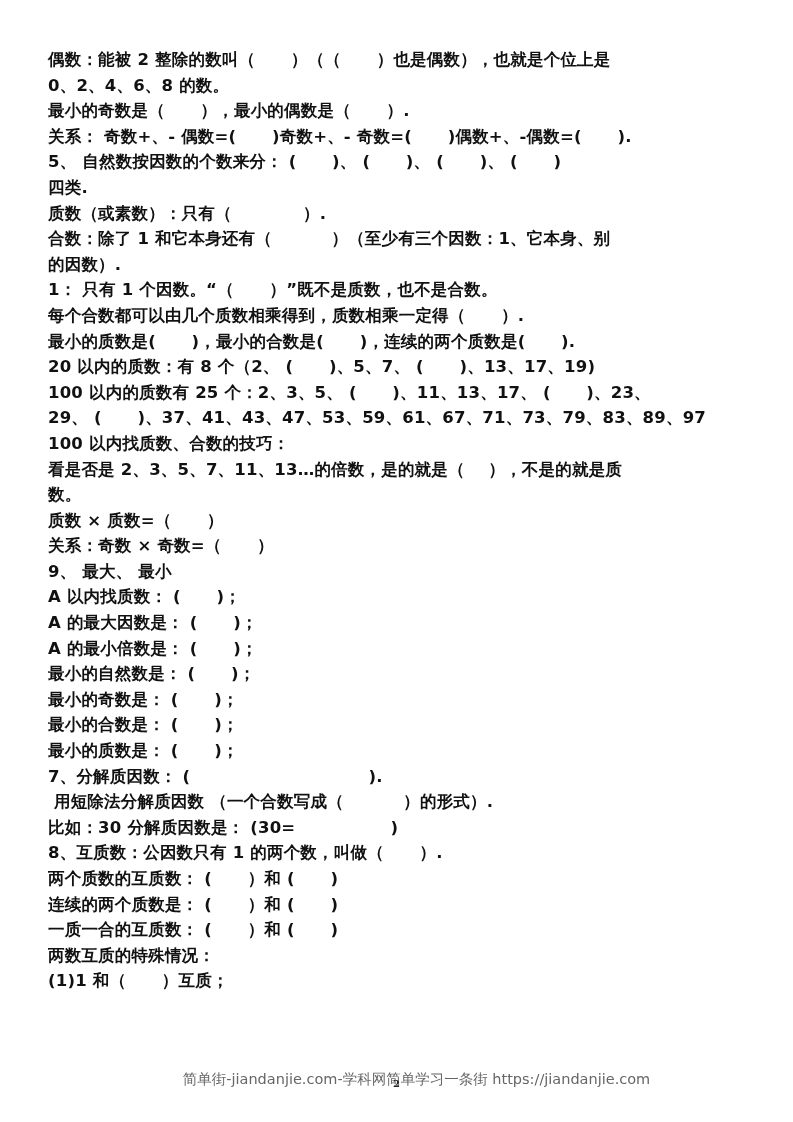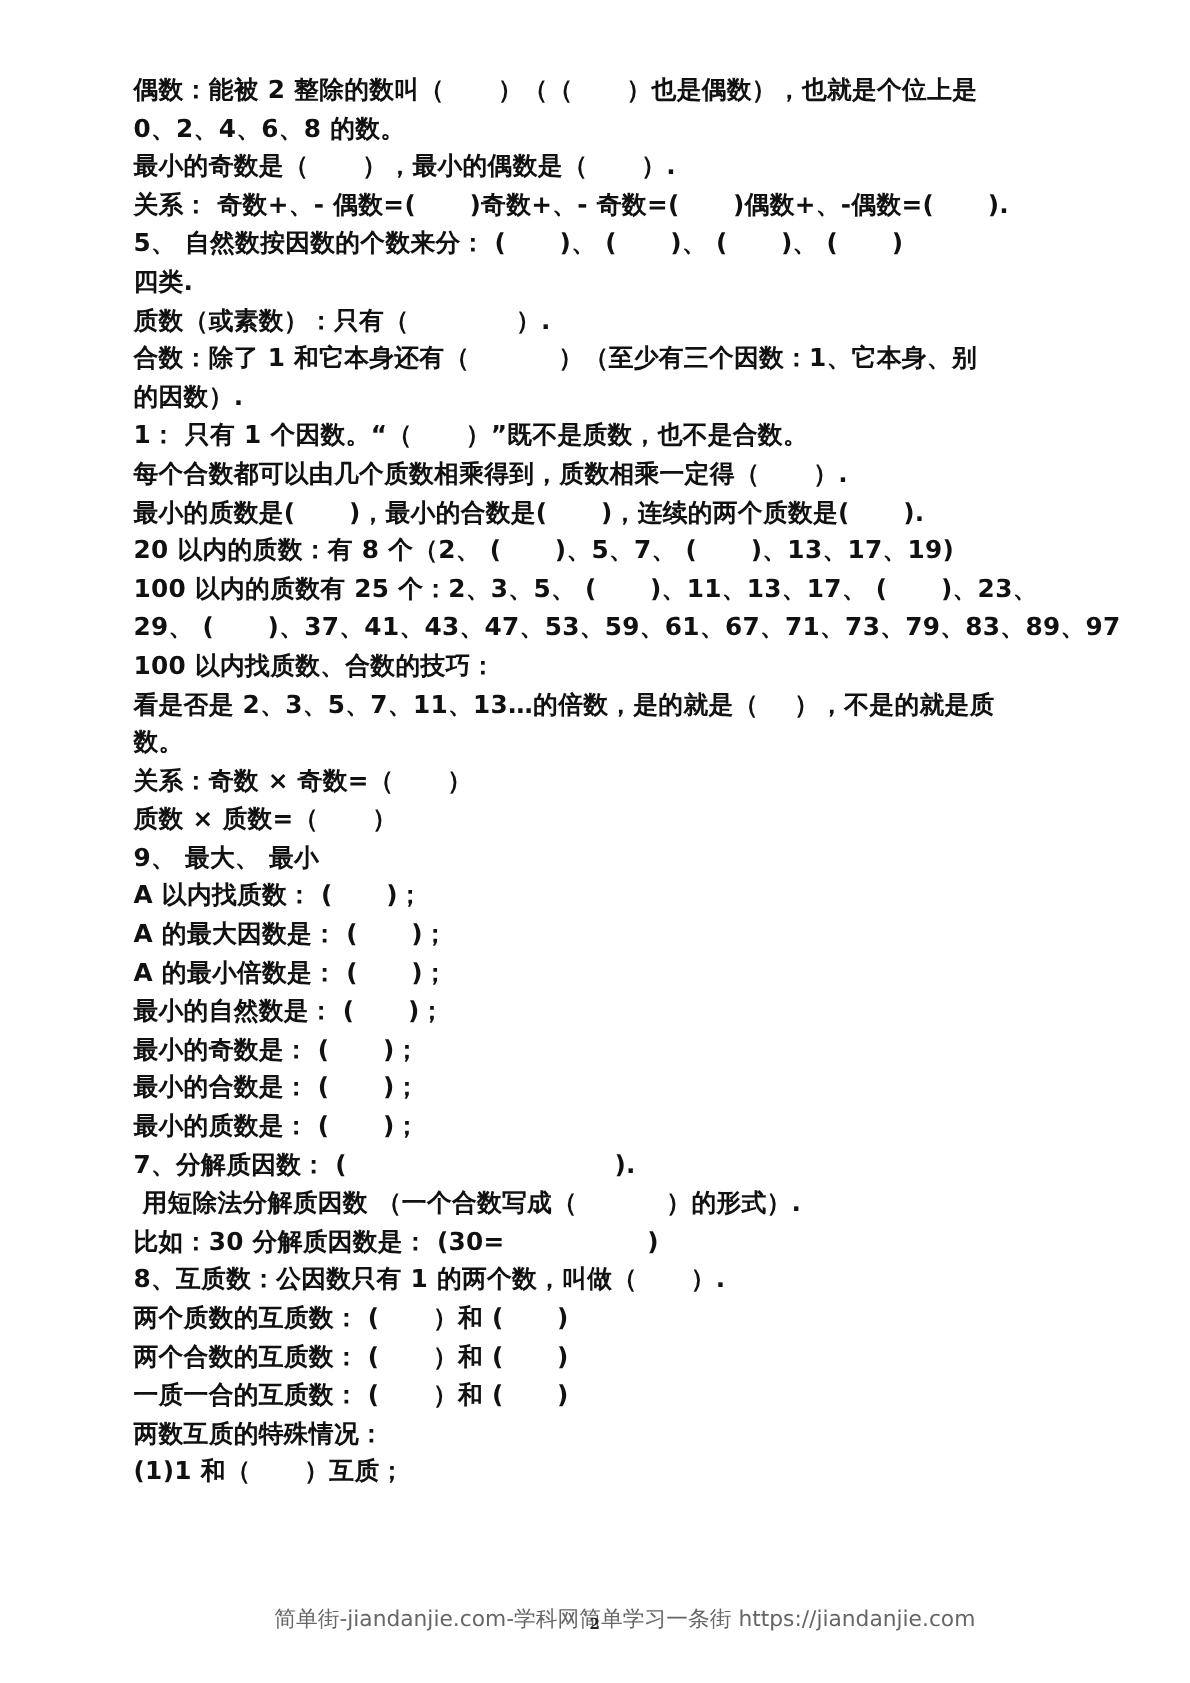--- a/index.html
+++ b/index.html
@@ -1,18 +1,18 @@
 <!DOCTYPE html>
 <html><head>
 <meta charset="utf-8">
 <style>
   html, body { margin: 0; padding: 0; background: #ffffff; }
   body { width: 793px; height: 1122px; position: relative; overflow: hidden;
          font-family: "DejaVu Sans", "Liberation Sans", sans-serif; color: #111; }
-  .page { position: absolute; left: 48px; top: 47px; width: 700px; margin-left: 41px; }
+  .page { position: absolute; left: 48px; top: 47px; width: 700px; }
   .line { height: 25.6px; line-height: 25.6px; font-size: 16.5px; font-weight: bold;
           white-space: pre; letter-spacing: 0.2px; }
   .footer { position: absolute; left: 0; width: 793px; top: 1070px; text-align: center;
             font-size: 14.5px; color: #666; font-family: "DejaVu Sans", sans-serif; padding-left: 20px; }
   .pagenum { position: absolute; left: 393px; top: 1078px; font-size: 10px; font-weight: bold; color: #222;
              font-family: "DejaVu Serif", serif; }
 </style>
 </head>
 <body>
 
@@ -28,35 +28,35 @@
     <div class="line">的因数）.</div>
     <div class="line">1： 只有 1 个因数。“（      ）”既不是质数，也不是合数。</div>
     <div class="line">每个合数都可以由几个质数相乘得到，质数相乘一定得（      ）.</div>
     <div class="line">最小的质数是(      )，最小的合数是(      )，连续的两个质数是(      ).</div>
     <div class="line">20 以内的质数：有 8 个（2、 (      )、5、7、 (      )、13、17、19)</div>
     <div class="line">100 以内的质数有 25 个：2、3、5、 (      )、11、13、17、 (      )、23、</div>
     <div class="line">29、 (      )、37、41、43、47、53、59、61、67、71、73、79、83、89、97</div>
     <div class="line">100 以内找质数、合数的技巧：</div>
     <div class="line">看是否是 2、3、5、7、11、13…的倍数，是的就是（    ），不是的就是质</div>
     <div class="line">数。</div>
+    <div class="line">质数 × 质数=（      ）</div>
     <div class="line">关系：奇数 × 奇数=（      ）</div>
-    <div class="line">质数 × 质数=（      ）</div>
     <div class="line">9、 最大、 最小</div>
     <div class="line">A 以内找质数： (      )；</div>
     <div class="line">A 的最大因数是： (      )；</div>
     <div class="line">A 的最小倍数是： (      )；</div>
     <div class="line">最小的自然数是： (      )；</div>
     <div class="line">最小的奇数是： (      )；</div>
     <div class="line">最小的合数是： (      )；</div>
     <div class="line">最小的质数是： (      )；</div>
     <div class="line">7、分解质因数： (                              ).</div>
     <div class="line"> 用短除法分解质因数 （一个合数写成（          ）的形式）.</div>
     <div class="line">比如：30 分解质因数是： (30=                )</div>
     <div class="line">8、互质数：公因数只有 1 的两个数，叫做（      ）.</div>
     <div class="line">两个质数的互质数： (      ）和 (      )</div>
-    <div class="line">两个合数的互质数： (      ）和 (      )</div>
+    <div class="line">连续的两个质数是： (      ）和 (      )</div>
     <div class="line">一质一合的互质数： (      ）和 (      )</div>
     <div class="line">两数互质的特殊情况：</div>
     <div class="line">(1)1 和（      ）互质；</div>
   </div>
 
 <div class="footer">简单街-jiandanjie.com-学科网简单学习一条街 https://jiandanjie.com</div>
 <div class="pagenum">2</div>
 
 </body></html>

